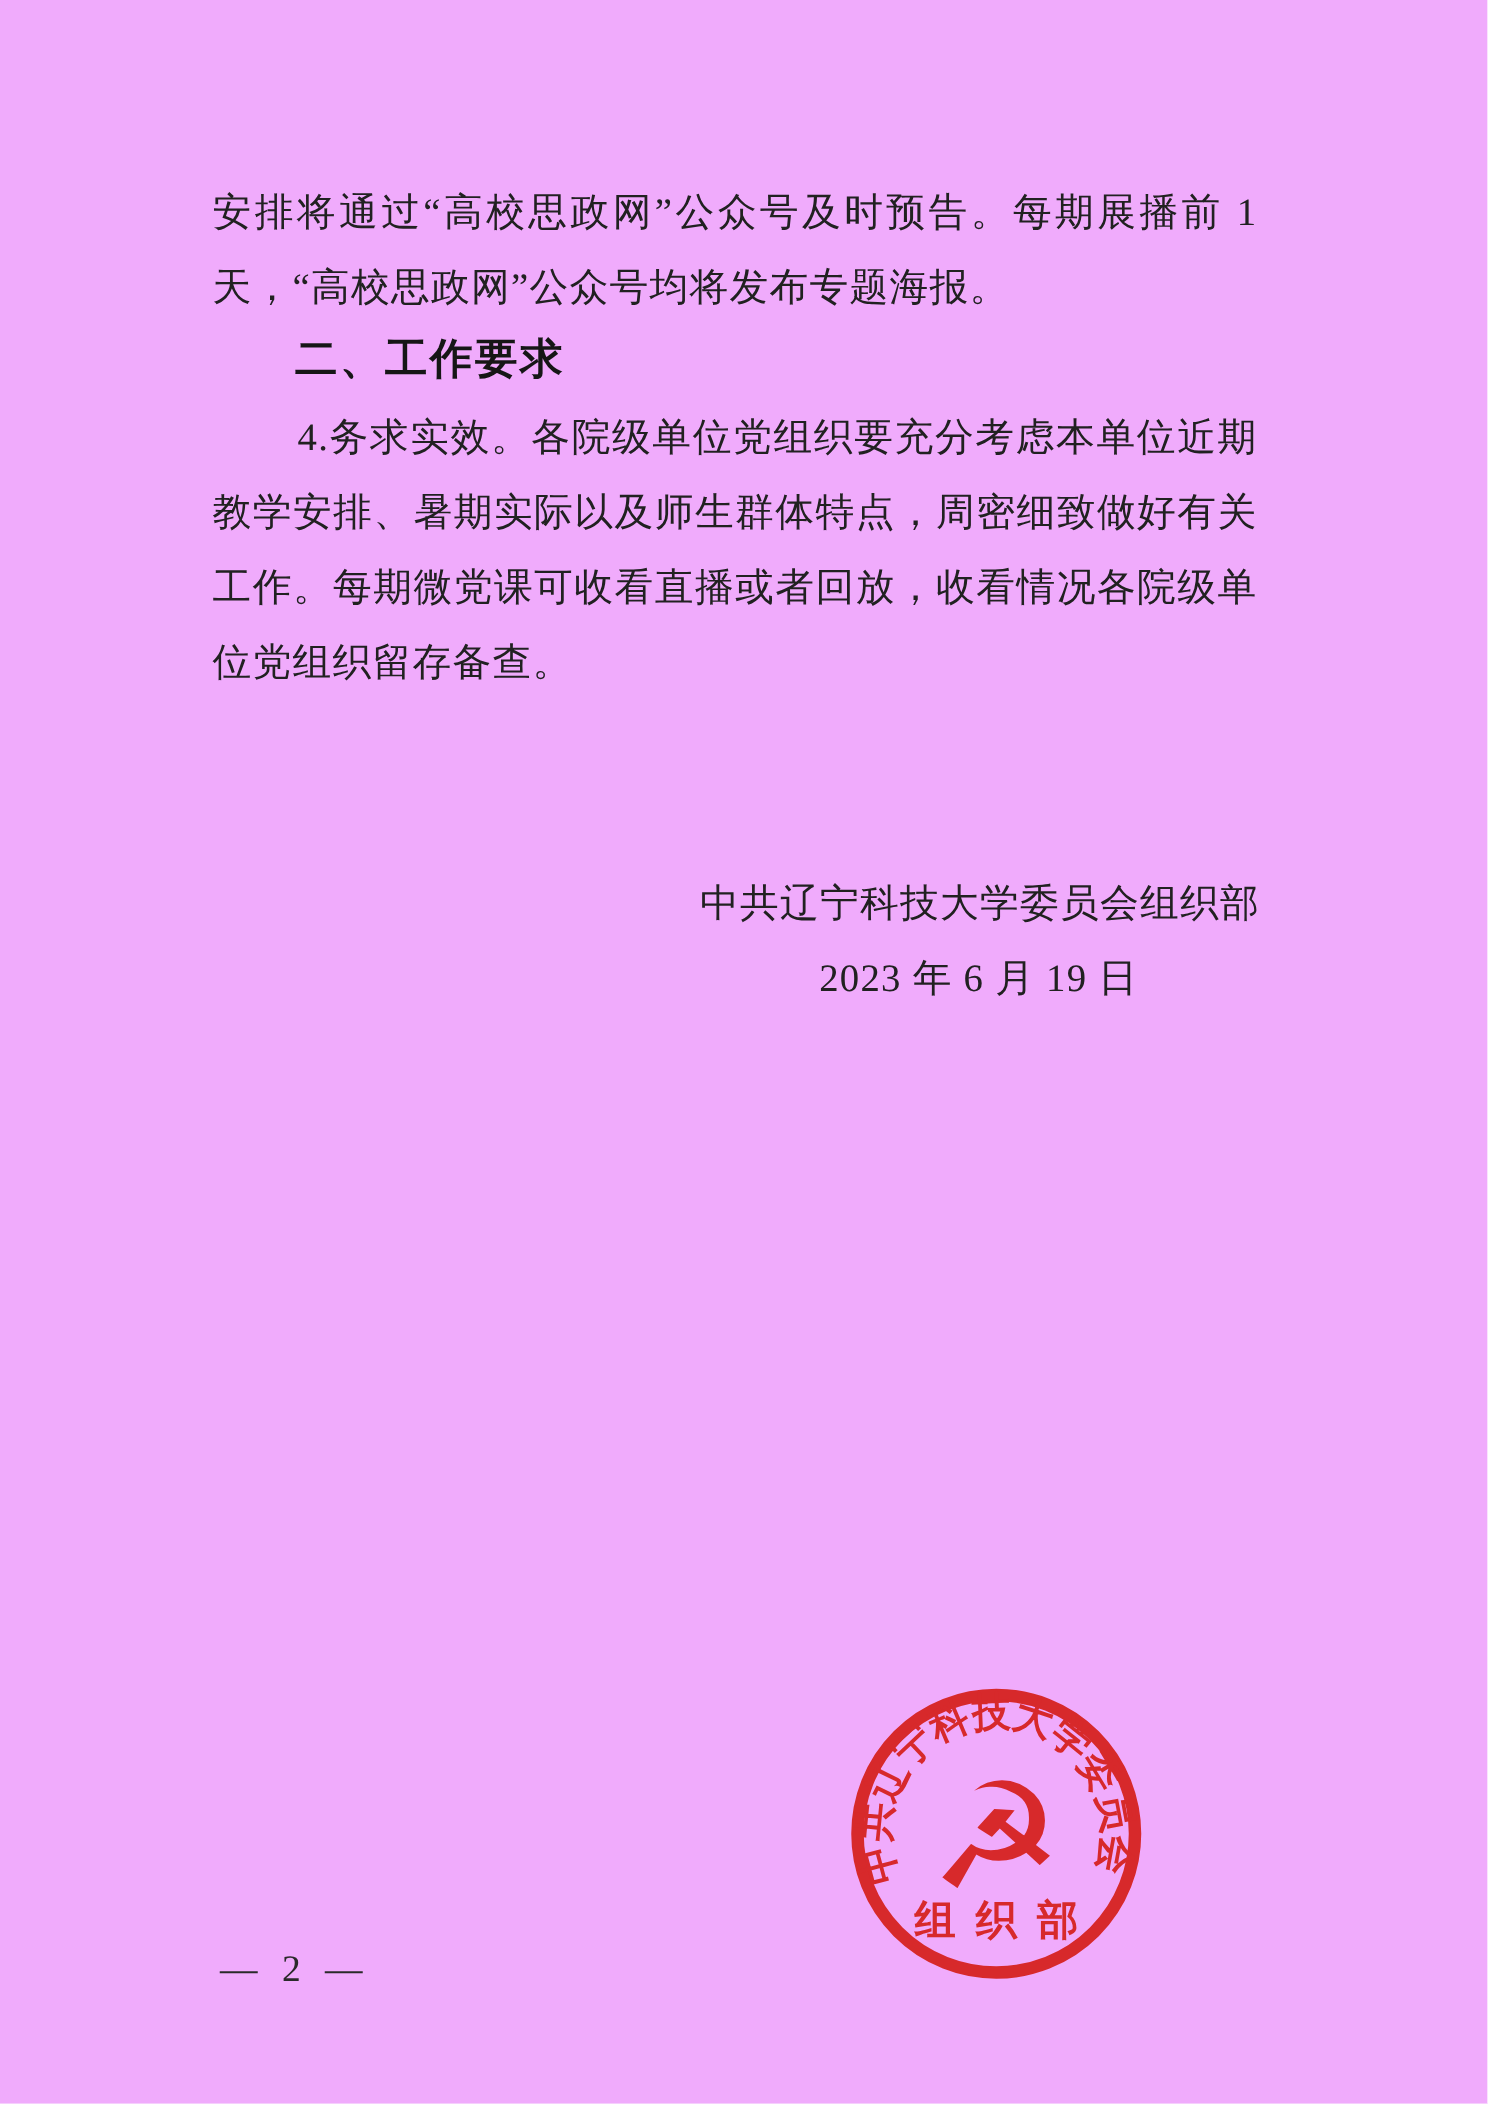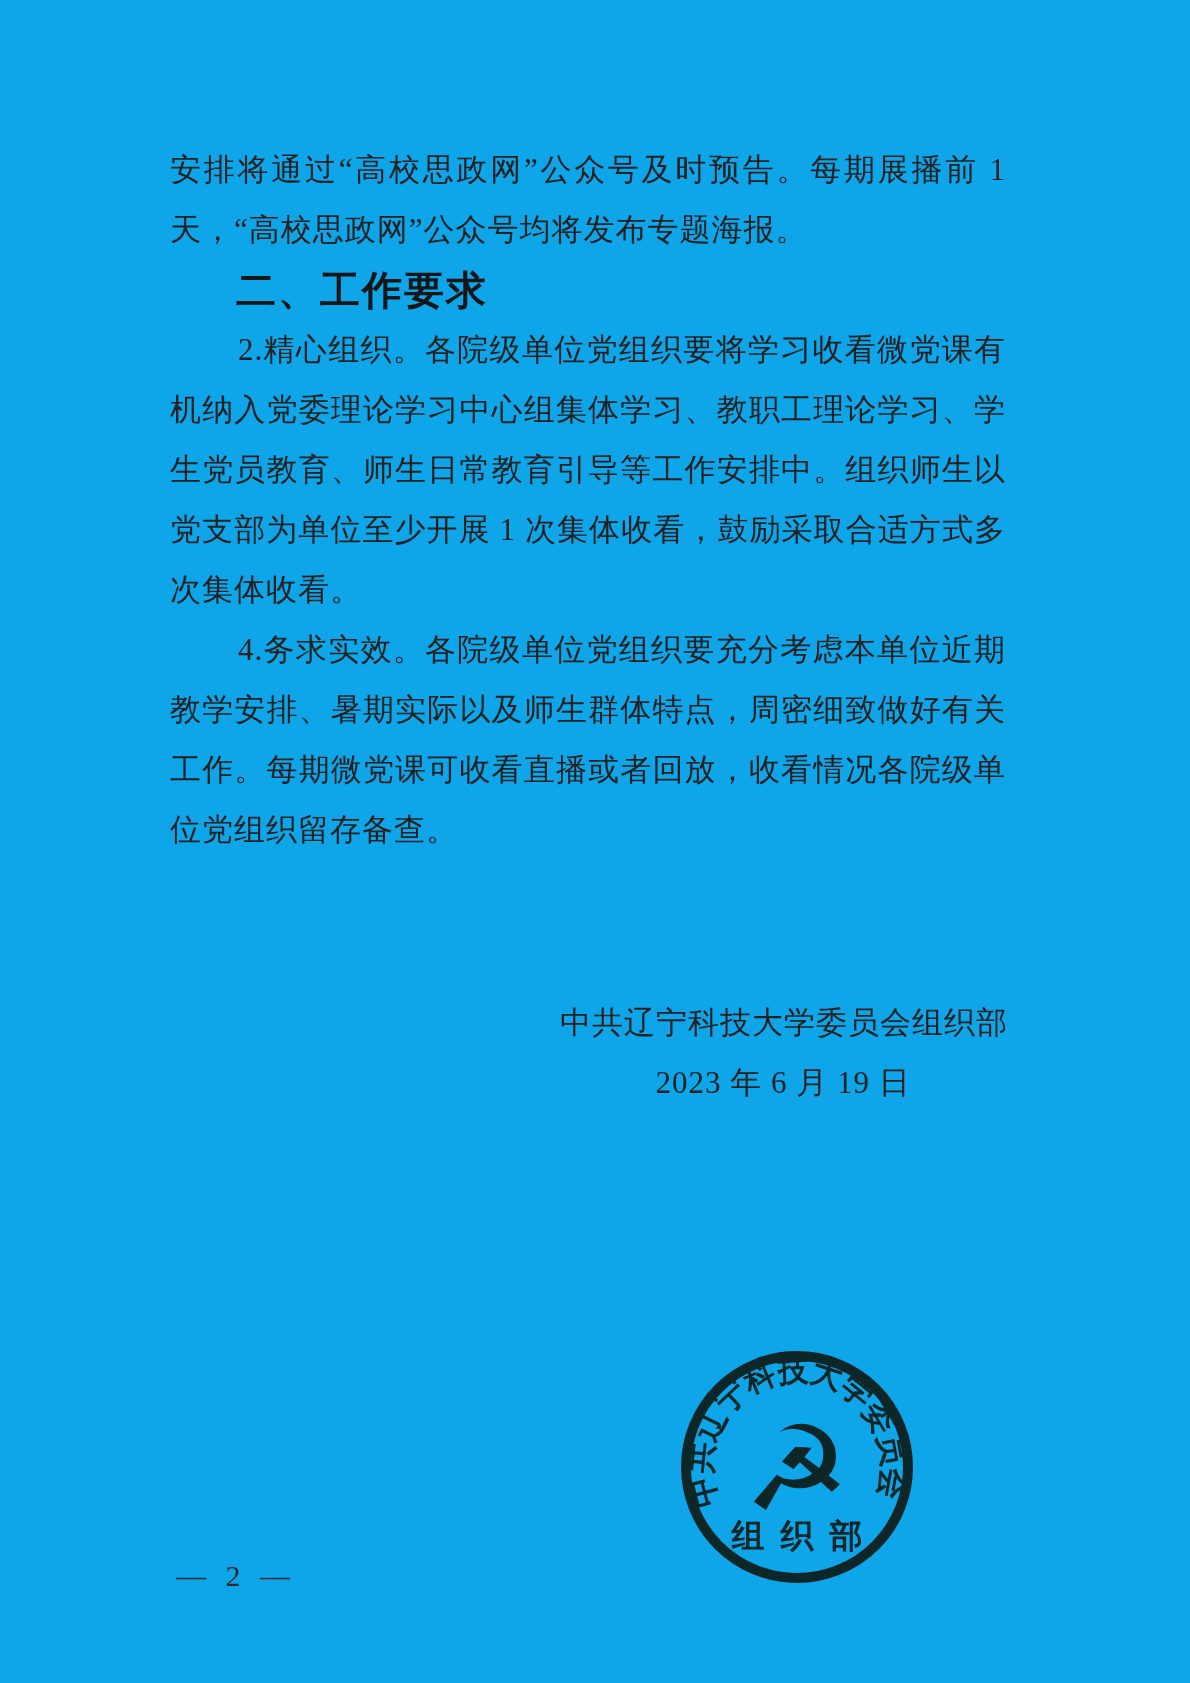--- a/index.html
+++ b/index.html
@@ -5,21 +5,21 @@
   html, body {
     margin: 0;
     padding: 0;
     background: #ffffff;
   }
   .page {
     position: relative;
     width: 1190px;
     height: 1683px;
     margin: 0 auto;
-    background: #0ea5e9;
+    background: #f0abfc;
     overflow: hidden;
     font-family: "Liberation Serif", "DejaVu Serif", serif;
     color: #212121;
   }
   .content {
     position: absolute;
     left: 170px;
     top: 140px;
     width: 836px;
   }
@@ -28,23 +28,23 @@
     font-size: 31px;
     line-height: 60px;
     text-align: justify;
     text-justify: inter-ideograph;
     letter-spacing: 1px;
     color: #212121;
   }
   .indent { text-indent: 68px; }
   .heading {
     margin: 0;
-    font-family: Liberation Sans, sans-serif;
+    font-family: Liberation Mono, monospace;
     font-weight: bold;
-    font-size: 40px;
+    font-size: 34px;
     line-height: 60px;
     text-indent: 66px;
     color: #161616;
     letter-spacing: 2px;
   }
   .attachment {
     margin-top: 70px;
     text-indent: 68px;
   }
   .signature {
@@ -100,21 +100,20 @@
 <body>
 
 <div class="page">
 
   <main class="content">
     <p class="body-text">安排将通过“高校思政网”公众号及时预告。每期展播前 1 天，“高校思政网”公众号均将发布专题海报。</p>
 
     <h2 class="heading">二、工作要求</h2>
 
 
-    <p class="body-text indent">2.精心组织。各院级单位党组织要将学习收看微党课有机纳入党委理论学习中心组集体学习、教职工理论学习、学生党员教育、师生日常教育引导等工作安排中。组织师生以党支部为单位至少开展 1 次集体收看，鼓励采取合适方式多次集体收看。</p>
 
     <p class="body-text indent">4.务求实效。各院级单位党组织要充分考虑本单位近期教学安排、暑期实际以及师生群体特点，周密细致做好有关工作。每期微党课可收看直播或者回放，收看情况各院级单位党组织留存备查。</p>
 
 
     <div class="signature">
       <div class="sig-org">中共辽宁科技大学委员会组织部</div>
       <div class="sig-date">2023 年 6 月 19 日</div>
     </div>
   </main>
 

